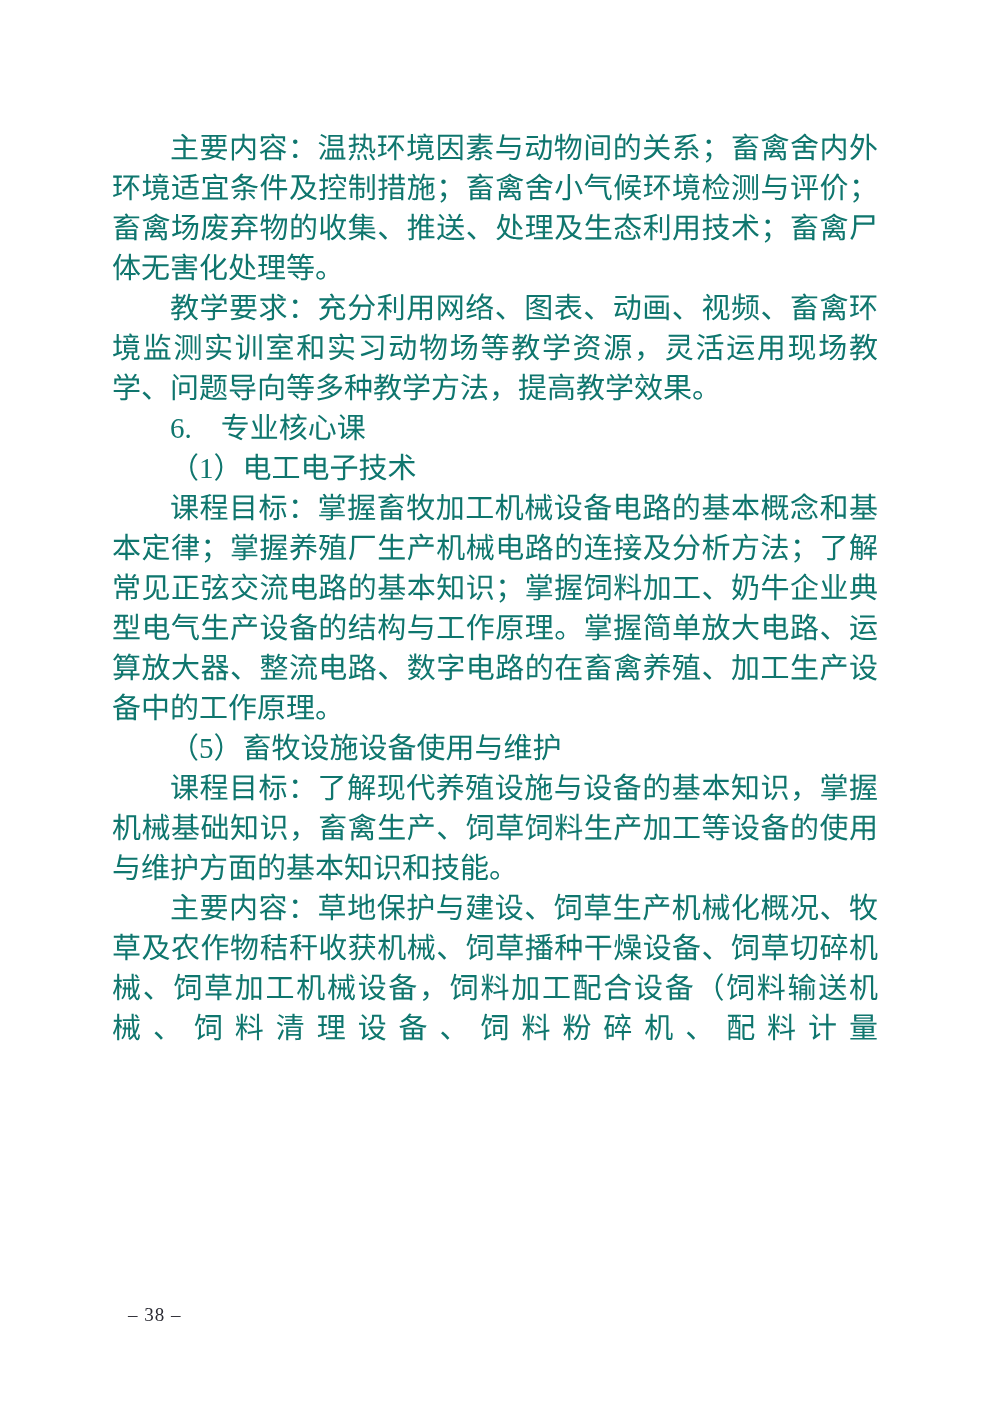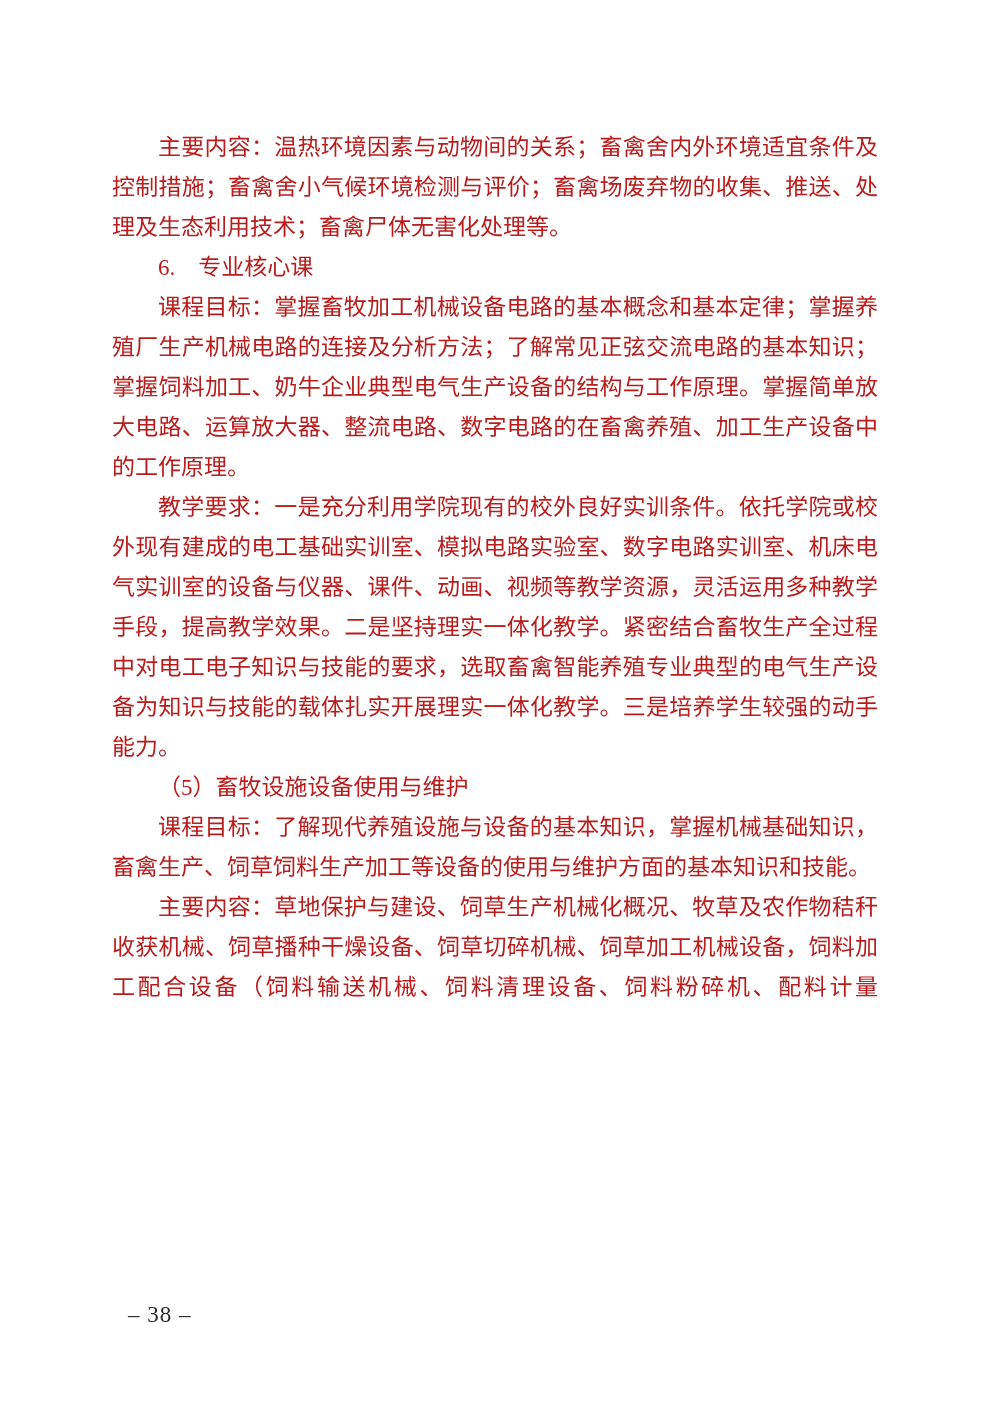--- a/index.html
+++ b/index.html
@@ -13,61 +13,62 @@
     height: 1414px;
     background: #ffffff;
     overflow: hidden;
     font-family: "Liberation Serif", "DejaVu Serif", serif;
   }
   .body-text {
     position: absolute;
     left: 112px;
     top: 128px;
     width: 766px;
-    font-size: 23px;
+    font-size: 29px;
     line-height: 40px;
-    color: #b91c1c;
+    color: #0f766e;
     text-align: justify;
   }
   .body-text p {
     margin: 0;
     padding: 0;
     text-indent: 2em;
     word-break: break-all;
   }
   .body-text p.continues {
     
     text-align-last: justify;
   }
   .page-number {
     position: absolute;
     left: 128px;
     top: 1300px;
-    font-size: 23px;
+    font-size: 19px;
     line-height: 30px;
     color: #2b2b33;
     letter-spacing: 1px;
   }
 </style>
 </head>
 <body>
 
 <div class="page">
 
   <main class="body-text">
     <p>主要内容：温热环境因素与动物间的关系；畜禽舍内外环境适宜条件及控制措施；畜禽舍小气候环境检测与评价；畜禽场废弃物的收集、推送、处理及生态利用技术；畜禽尸体无害化处理等。</p>
 
+    <p>教学要求：充分利用网络、图表、动画、视频、畜禽环境监测实训室和实习动物场等教学资源，灵活运用现场教学、问题导向等多种教学方法，提高教学效果。</p>
 
     <p>6.　专业核心课</p>
 
+    <p>（1）电工电子技术</p>
 
     <p>课程目标：掌握畜牧加工机械设备电路的基本概念和基本定律；掌握养殖厂生产机械电路的连接及分析方法；了解常见正弦交流电路的基本知识；掌握饲料加工、奶牛企业典型电气生产设备的结构与工作原理。掌握简单放大电路、运算放大器、整流电路、数字电路的在畜禽养殖、加工生产设备中的工作原理。</p>
 
 
-    <p>教学要求：一是充分利用学院现有的校外良好实训条件。依托学院或校外现有建成的电工基础实训室、模拟电路实验室、数字电路实训室、机床电气实训室的设备与仪器、课件、动画、视频等教学资源，灵活运用多种教学手段，提高教学效果。二是坚持理实一体化教学。紧密结合畜牧生产全过程中对电工电子知识与技能的要求，选取畜禽智能养殖专业典型的电气生产设备为知识与技能的载体扎实开展理实一体化教学。三是培养学生较强的动手能力。</p>
 
     <p>（5）畜牧设施设备使用与维护</p>
 
     <p>课程目标：了解现代养殖设施与设备的基本知识，掌握机械基础知识，畜禽生产、饲草饲料生产加工等设备的使用与维护方面的基本知识和技能。</p>
 
     <p class="continues">主要内容：草地保护与建设、饲草生产机械化概况、牧草及农作物秸秆收获机械、饲草播种干燥设备、饲草切碎机械、饲草加工机械设备，饲料加工配合设备（饲料输送机械、饲料清理设备、饲料粉碎机、配料计量</p>
   </main>
 
   <footer class="page-number">– 38 –</footer>
 

